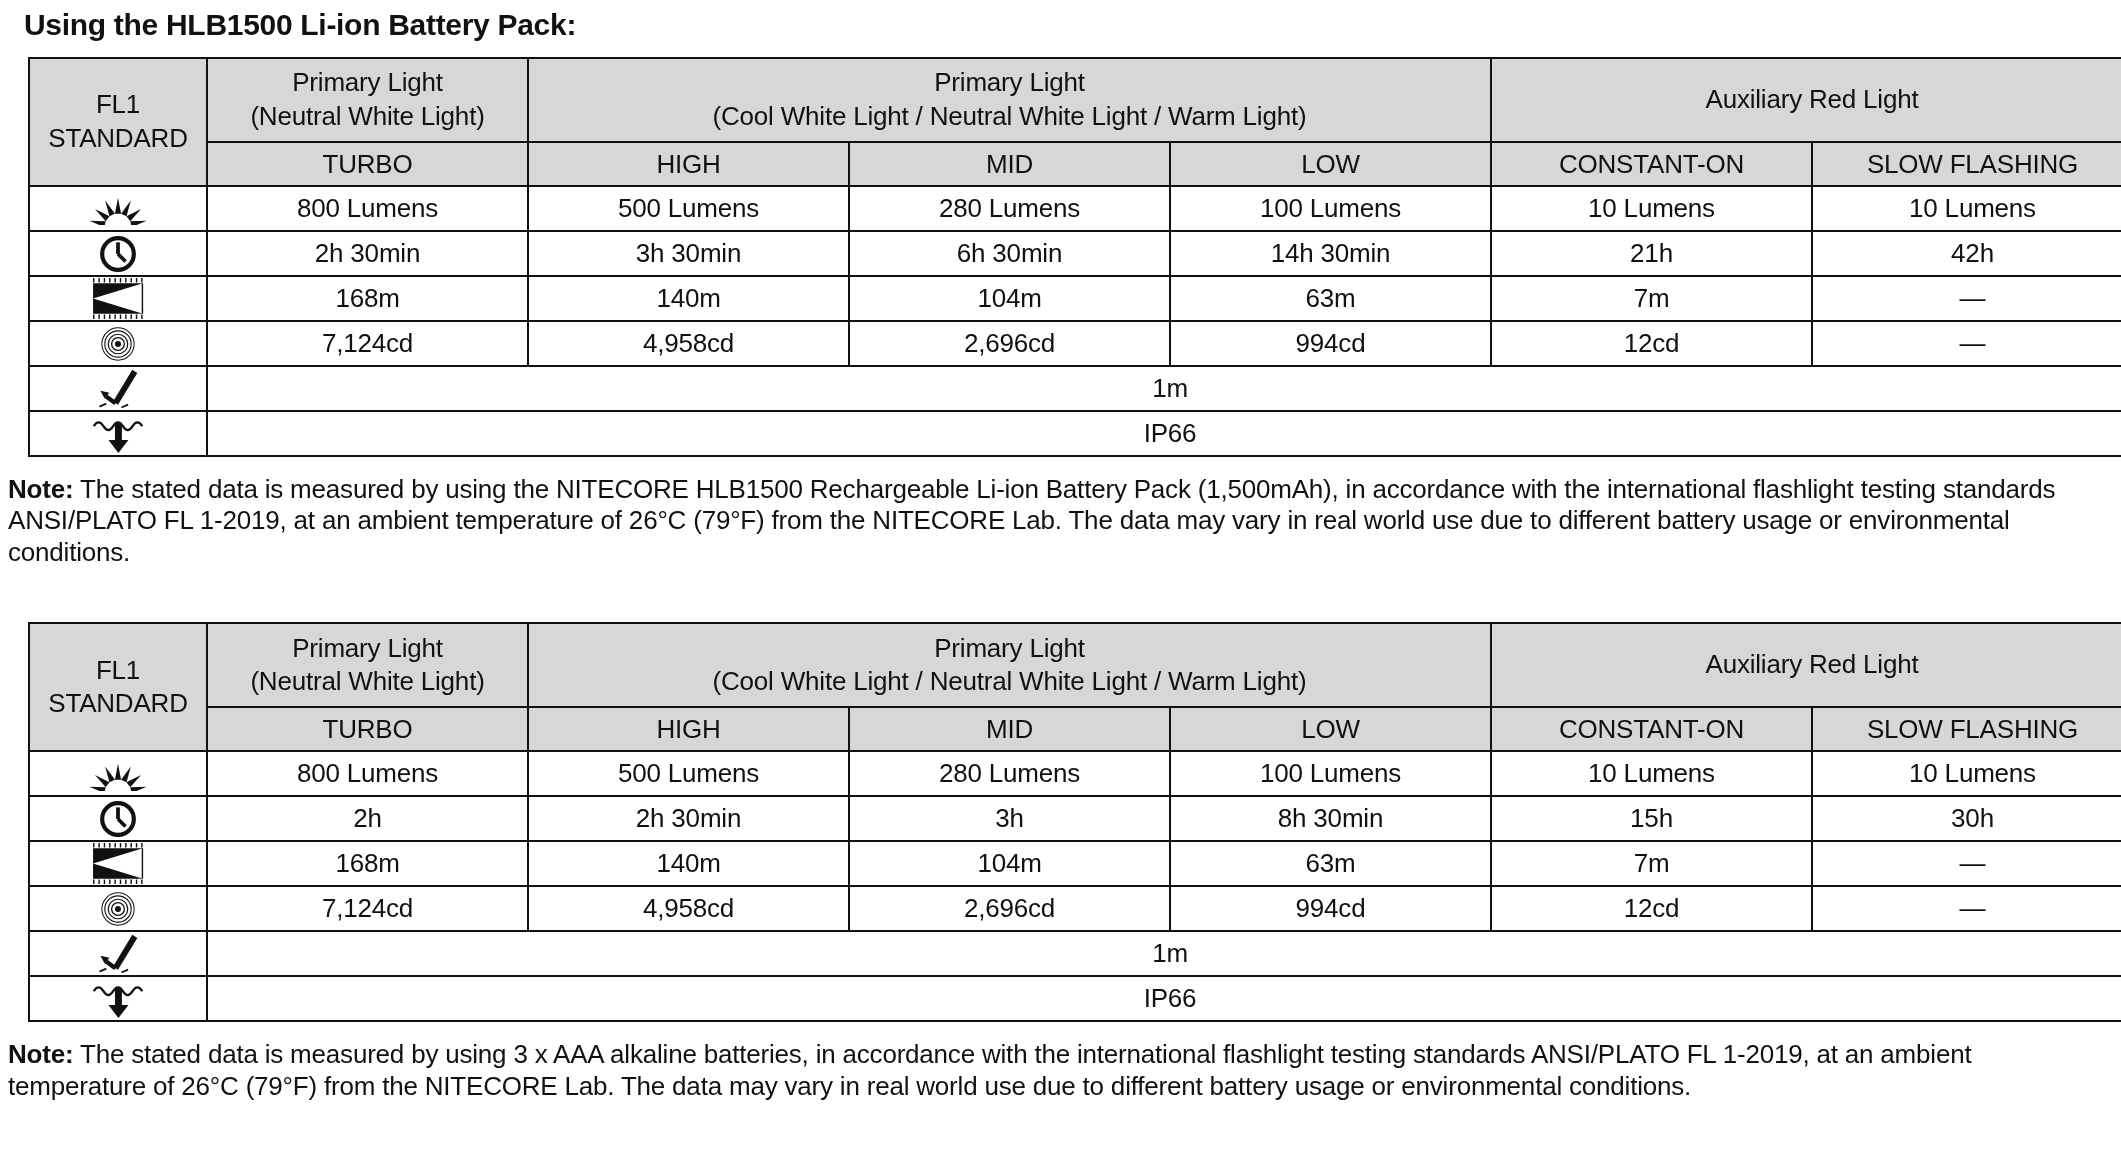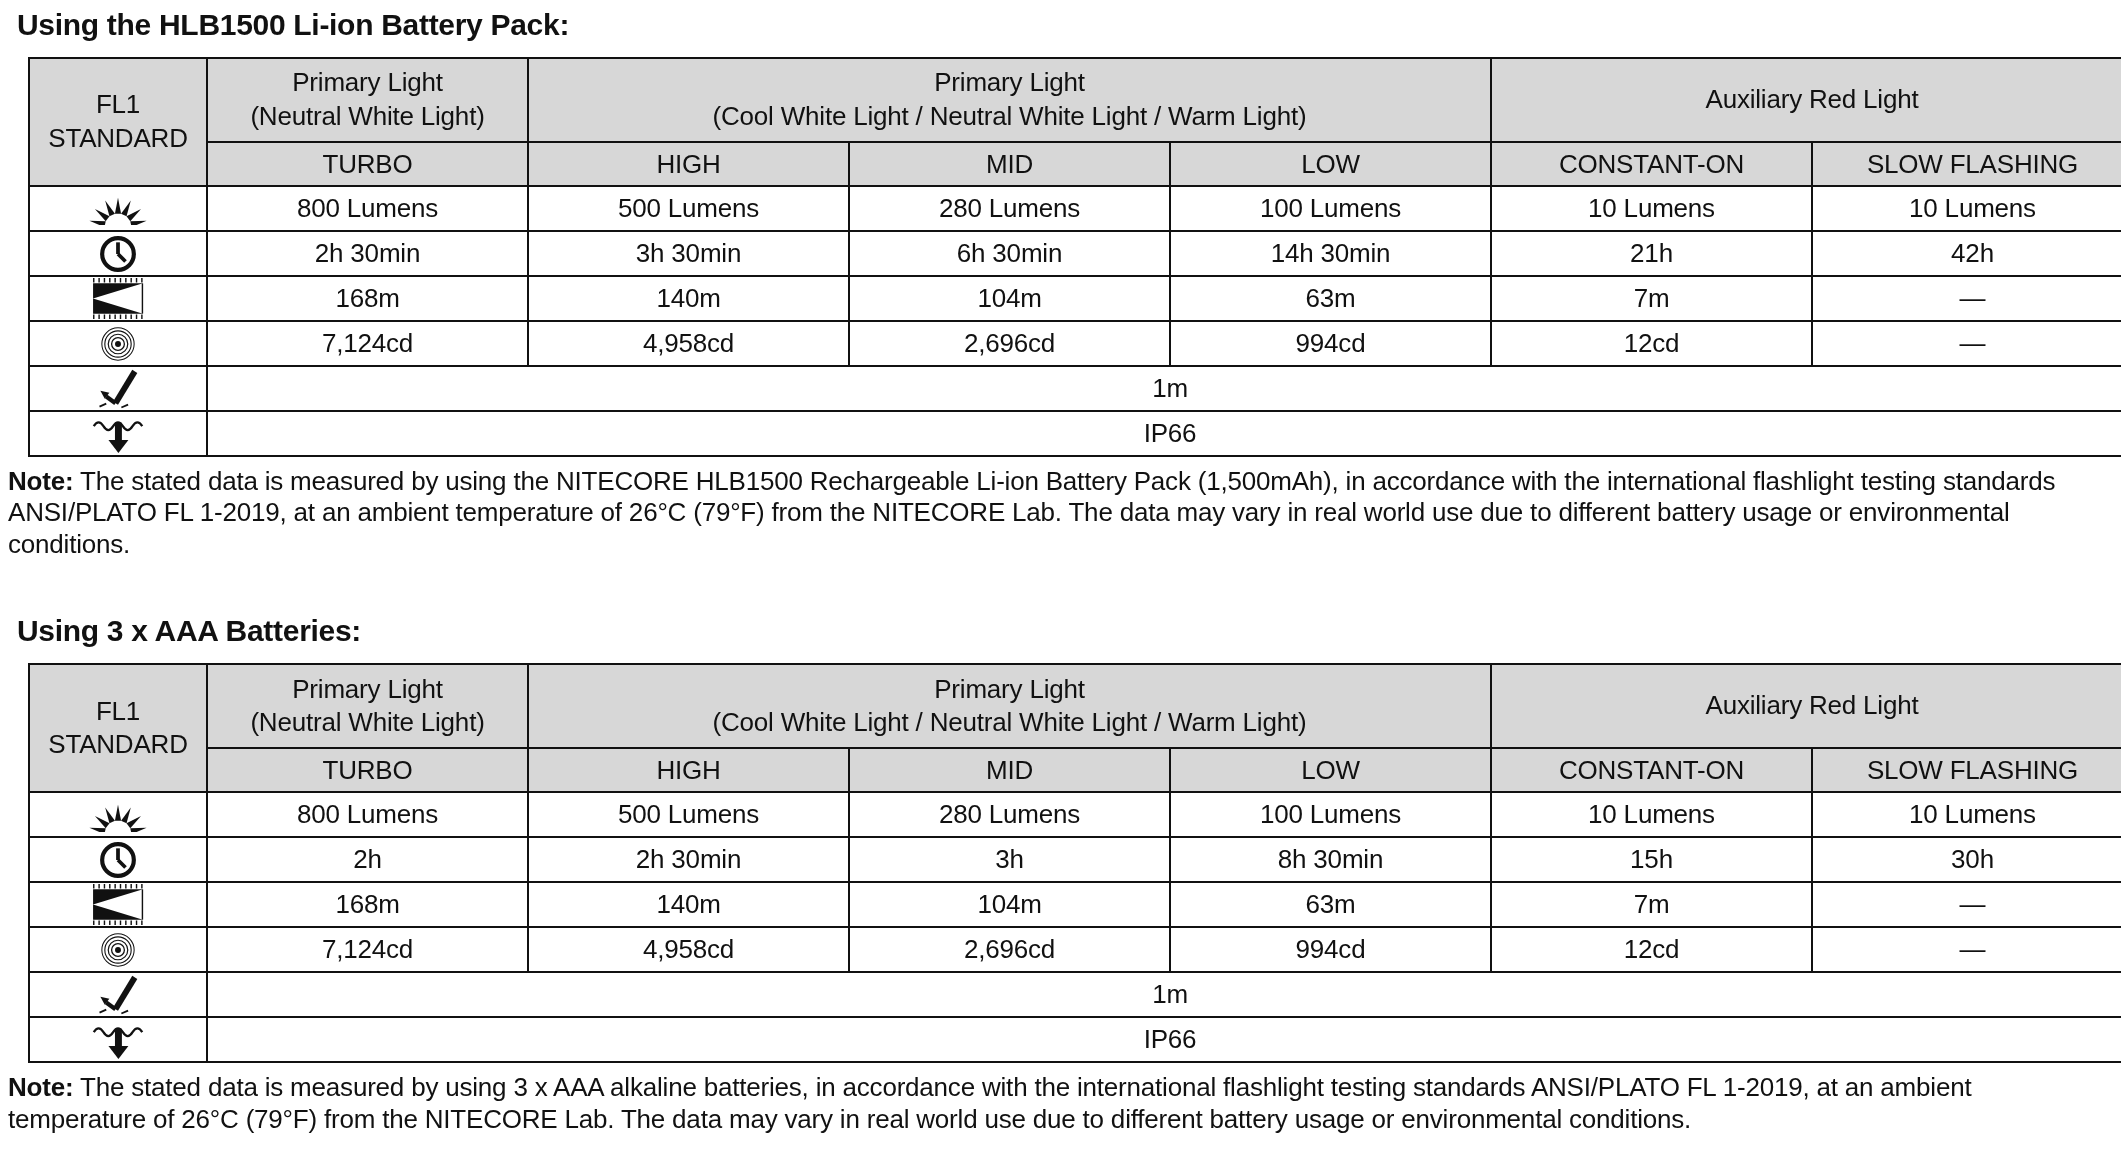--- a/index.html
+++ b/index.html
@@ -8,21 +8,21 @@
     width: 2121px;
     background: #ffffff;
     color: #111111;
     font-family: "Liberation Sans", sans-serif;
   }
   .page { padding: 8px 8px 2px 8px; }
   .section-title {
     font-size: 30px;
     font-weight: 700;
     letter-spacing: -0.3px;
-    margin: 0 0 15px 9px;
+    margin: 0 0 15px 16px;
   }
   .spec-table {
     border-collapse: collapse;
     table-layout: fixed;
     width: 2105px;
     margin-left: 20px;
   }
   .spec-table col.c-icon { width: 178px; }
   .spec-table col.c-mode { width: 321px; }
   .spec-table th, .spec-table td {
@@ -43,21 +43,21 @@
   .svg-clock      { width: 40px; height: 40px; }
   .svg-beam       { width: 54px; height: 41px; }
   .svg-target     { width: 34px; height: 34px; }
   .svg-impact     { width: 44px; height: 42px; }
   .svg-water      { width: 52px; height: 40px; }
   .note {
     width: 2105px;
     font-size: 26px;
     line-height: 1.21;
     letter-spacing: -0.2px;
-    margin: 9px 0 0 0;
+    margin: 17px 0 0 0;
   }
   .note b { font-weight: 700; }
   .section + .section { margin-top: 54px; }
 </style>
 </head>
 <body>
 
 <svg width="0" height="0" style="position:absolute" aria-hidden="true">
   <defs>
     <g id="sym-brightness" fill="#111">
@@ -194,21 +194,20 @@
                 <use href="#sym-water"></use>
               </svg></td>
           <td colspan="6">IP66</td>
         </tr>
       </tbody>
     </table>
     <p class="note"><b>Note:</b> <span>The stated data is measured by using the NITECORE HLB1500 Rechargeable Li-ion Battery Pack (1,500mAh), in accordance with the international flashlight testing standards ANSI/PLATO FL 1-2019, at an ambient temperature of 26°C (79°F) from the NITECORE Lab. The data may vary in real world use due to different battery usage or environmental conditions.</span></p>
   </div>
 
   <div class="section">
-    <h2 class="section-title">Using 3 x AAA Batteries:</h2>
     <table class="spec-table">
       <colgroup>
           <col class="c-icon">
           <col class="c-mode">
           <col class="c-mode">
           <col class="c-mode">
           <col class="c-mode">
           <col class="c-mode">
           <col class="c-mode">
         </colgroup>

